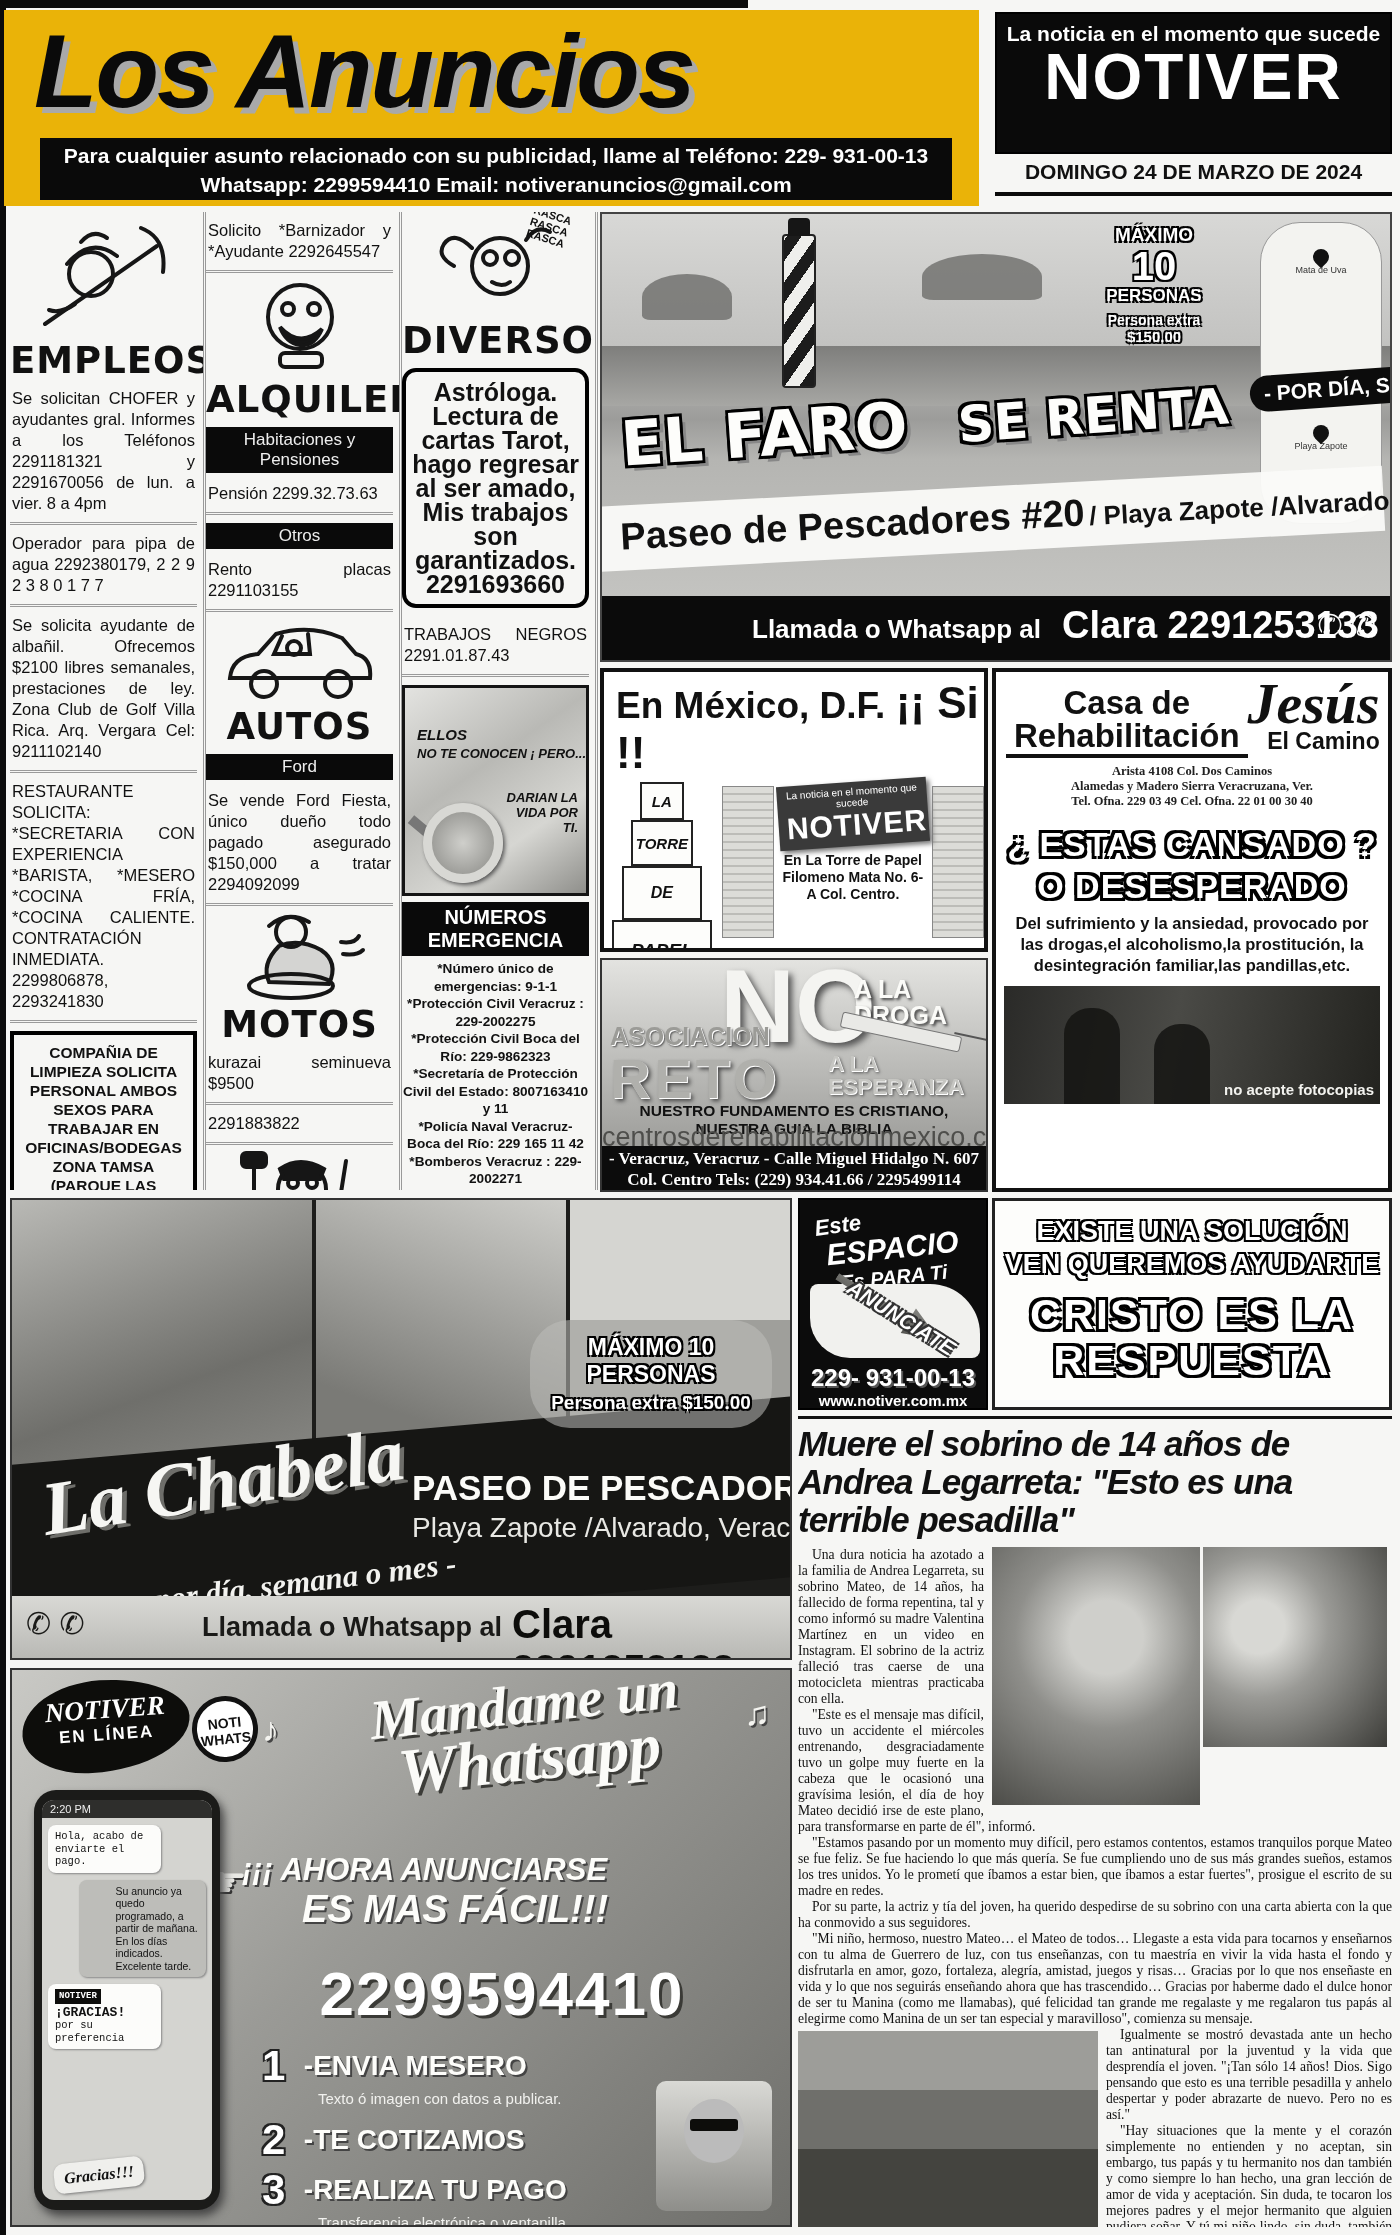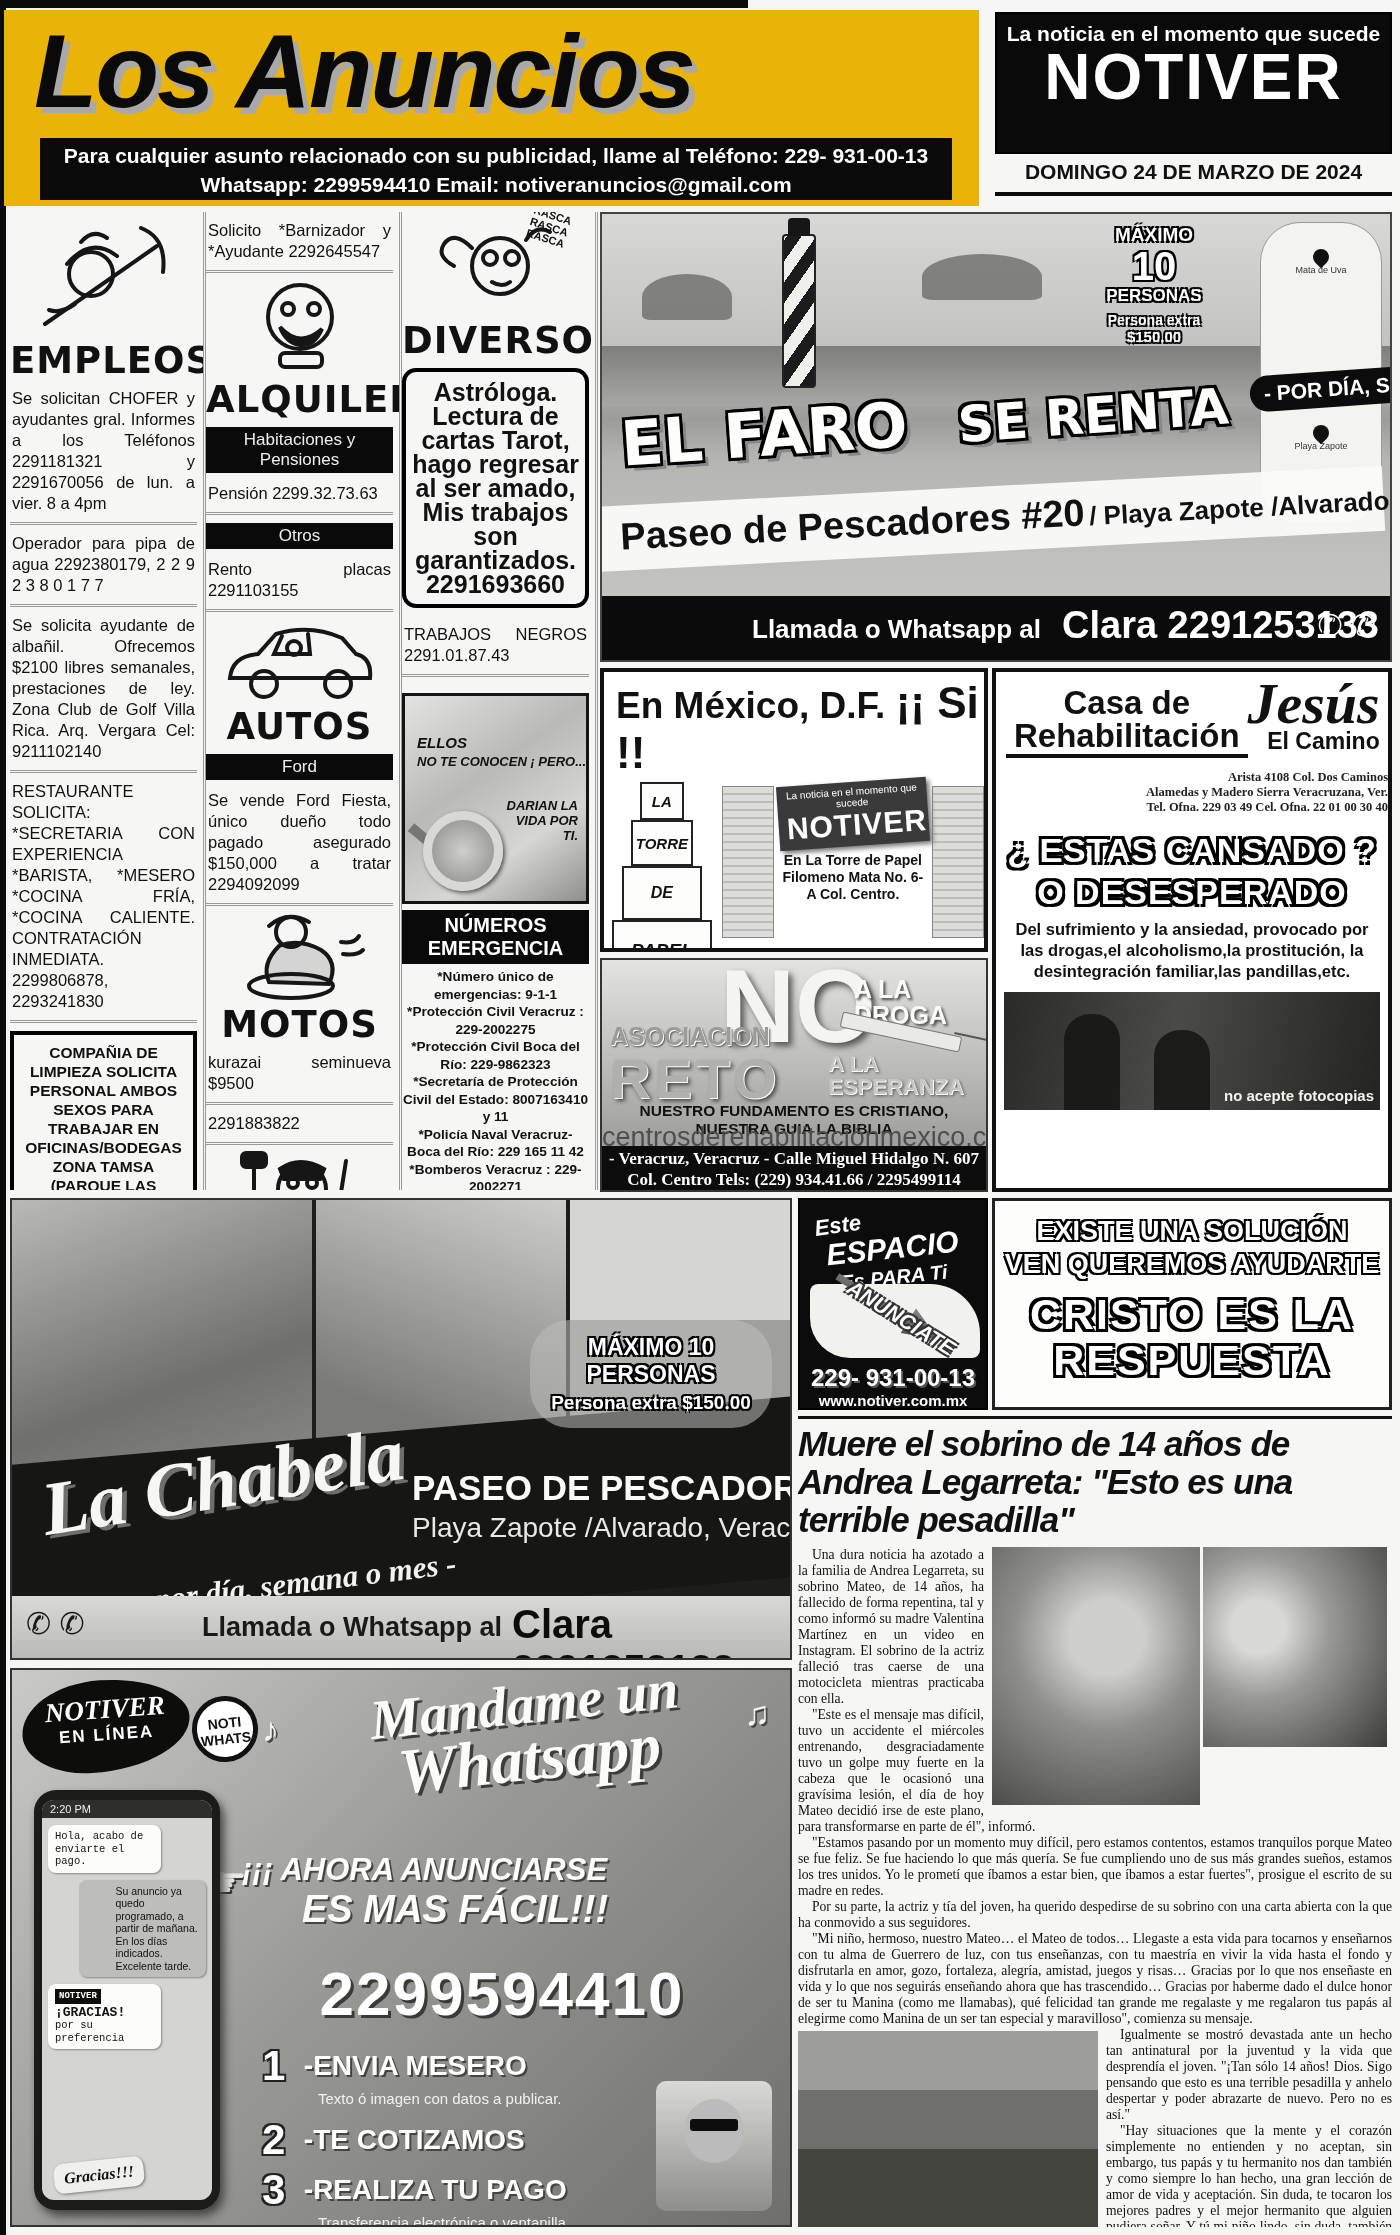--- a/index.html
+++ b/index.html
@@ -31,21 +31,21 @@
   .doodle{display:block;margin:0 auto;}
   .ad{font-size:16.5px;line-height:21px;text-align:justify;padding:8px 2px;border-bottom:3px double #9a9a9a;}
   .boxed-ad{border:4px solid #000;font-weight:bold;text-align:center;padding:8px 4px;margin:8px 0;}
   .subbar{background:#0a0a0a;color:#eee;text-align:center;font-size:17px;padding:3px 0;margin:8px 0 2px 0;}
   .rasca{position:absolute;right:0;top:0;font-size:11px;font-weight:bold;transform:rotate(18deg);
     width:60px;line-height:12px;text-align:left;}
   
   #em-title{background:#0a0a0a;color:#fff;font-weight:bold;font-size:20px;text-align:center;
     padding:4px 0;margin-top:6px;}
   .em-line{font-weight:bold;font-size:13.6px;line-height:17.5px;text-align:center;}
-  #promo-img{position:relative;height:205px;border:3px solid #141414;margin-top:16px;
+  #promo-img{position:relative;height:205px;border:3px solid #141414;margin-top:8px;
     background:linear-gradient(145deg,#e3e3e0 0%,#b9b9b5 40%,#d6d6d2 70%,#8f8f8b 100%);overflow:hidden;}
   .promo-t1{position:absolute;left:12px;top:38px;font-weight:bold;font-style:italic;font-size:15px;}
   .promo-t2{position:absolute;left:12px;top:58px;font-weight:bold;font-style:italic;font-size:13px;}
   .promo-t3{position:absolute;right:8px;bottom:58px;font-weight:bold;font-style:italic;font-size:13px;text-align:right;width:80px;}
   .lens{position:absolute;left:18px;bottom:10px;width:62px;height:62px;border-radius:50%;
     border:9px solid #d8d8d4;background:radial-gradient(#cfcfcb,#8a8a86);box-shadow:2px 2px 4px #555;}
   .lens-handle{position:absolute;left:2px;bottom:58px;width:34px;height:10px;background:#777;transform:rotate(40deg);}
   
   #faro{left:600px;top:212px;width:792px;height:450px;border:2px solid #444;box-sizing:border-box;
     background:linear-gradient(#d8d8d6 0%,#c2c2c0 30%,#9c9c9a 46%,#b5b5b2 55%,#cacac7 100%);overflow:hidden;}
@@ -438,21 +438,21 @@
         <div id="casa-title">
           <span>Casa de</span><br>
           <span>Rehabilitación</span>
         </div>
       </div>
       <div style="text-align:right;padding-right:4px;">
         <div id="casa-logo1">Jesús</div>
         <div id="casa-logo2">El Camino</div>
       </div>
     </div>
-    <div style="margin-top:12px;text-align:right;">
+    <div style="margin-top:6px;">
       <div class="casa-addr">Arista 4108 Col. Dos Caminos</div>
       <div class="casa-addr">Alamedas y Madero Sierra Veracruzana, Ver.</div>
       <div class="casa-addr">Tel. Ofna. 229 03 49 Cel. Ofna. 22 01 00 30 40</div>
     </div>
     <div style="margin-top:14px;">
       <div class="q-line">¿ ESTAS CANSADO ?</div>
       <div class="q-line">O DESESPERADO</div>
     </div>
     <div id="casa-body">Del sufrimiento y la ansiedad, provocado por las drogas,el alcoholismo,la prostitución, la desintegración familiar,las pandillas,etc.</div>
     <div id="casa-photo">

